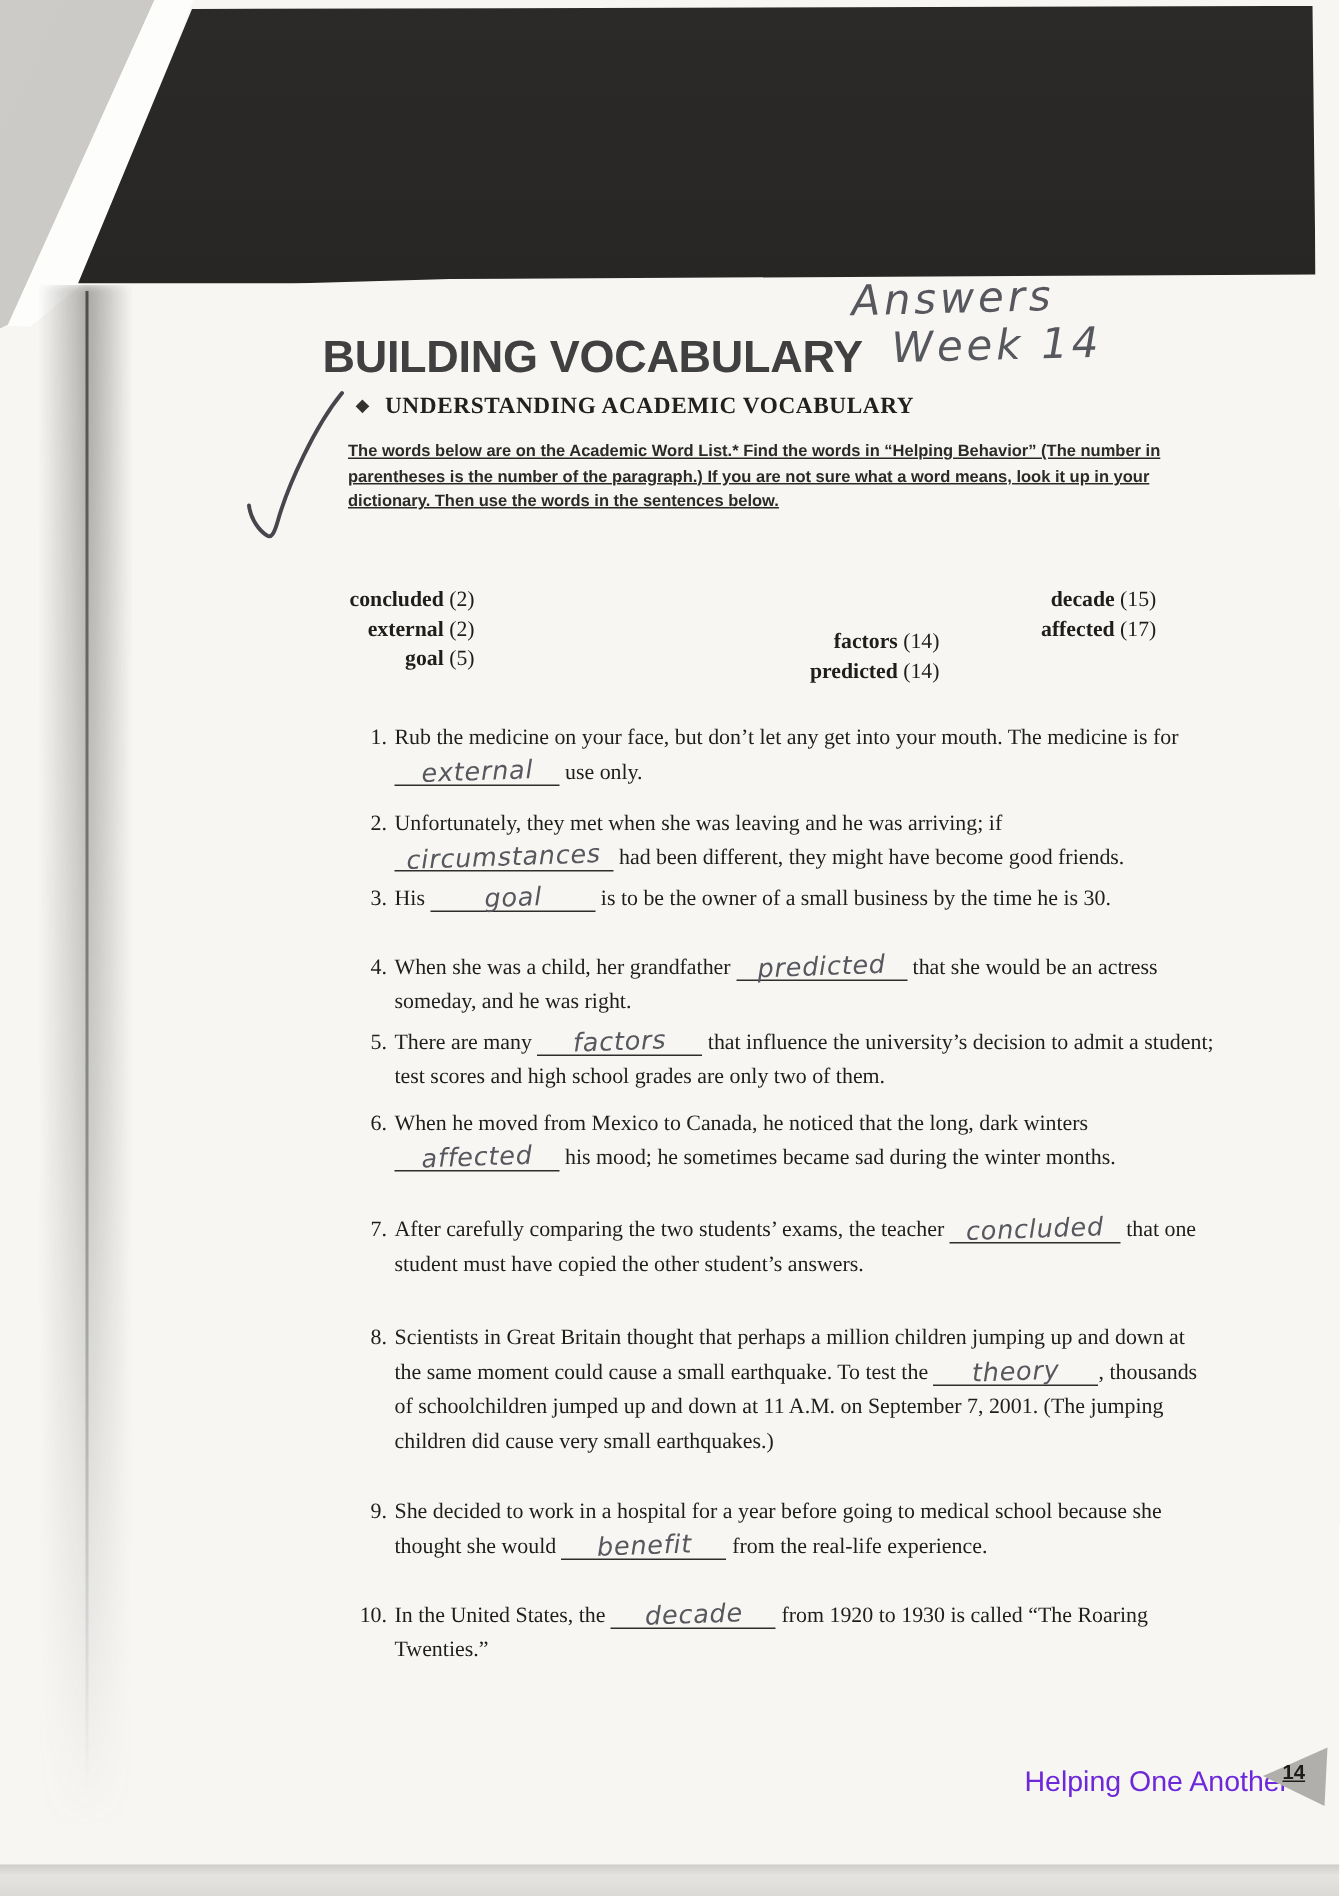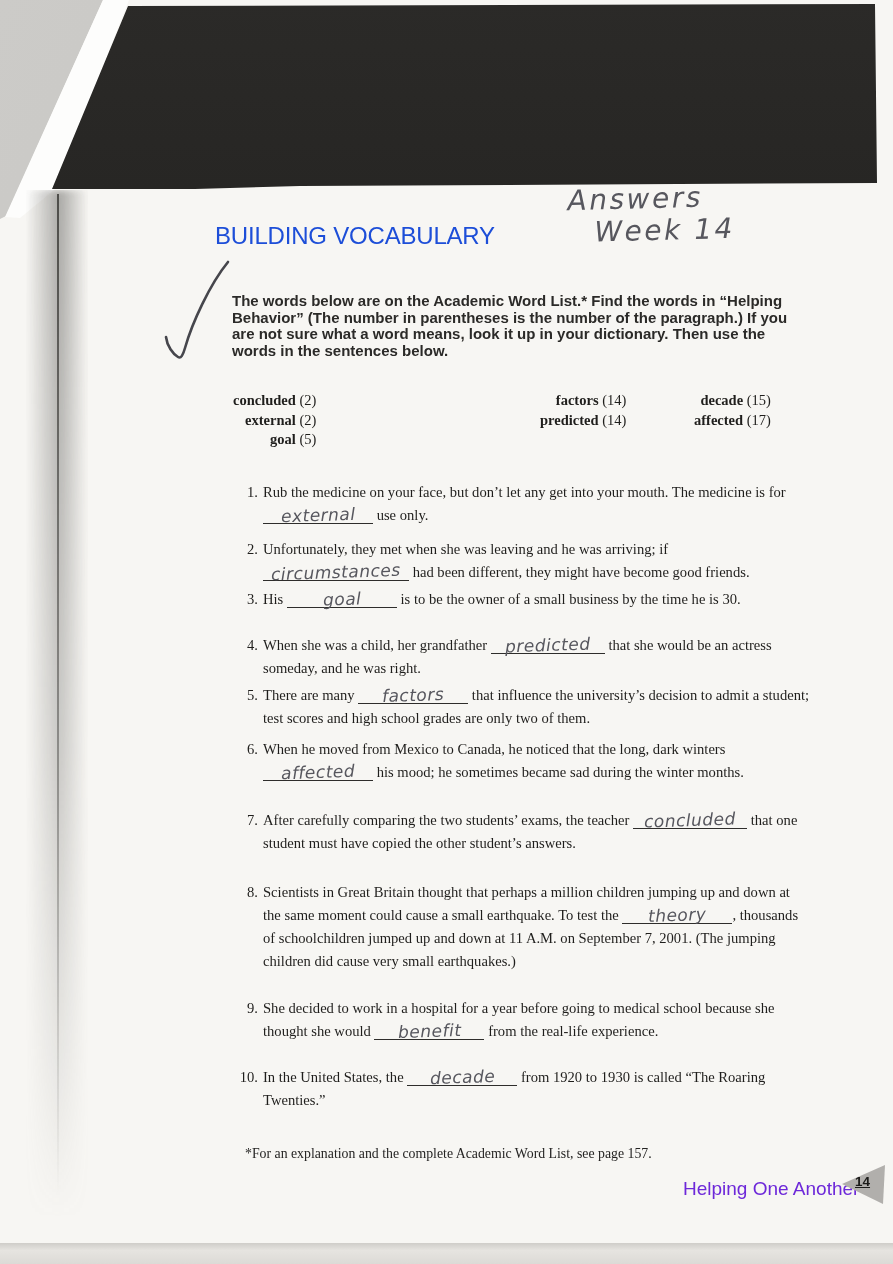--- a/index.html
+++ b/index.html
@@ -35,22 +35,22 @@
     position:absolute; left:57px; top:194px; width:2px; height:1000px;
     background:linear-gradient(180deg, rgba(62,61,58,.85) 0%, rgba(72,71,68,.45) 60%, rgba(72,71,68,0) 100%);
   }
   .bottom-band {
     position:absolute; left:0; top:1243px; width:893px; height:21px;
     background:linear-gradient(180deg,#cfcdc9 0%,#e6e4e0 35%,#dcdad6 100%);
   }
   
   .title {
     position:absolute; left:215px; top:222px; margin:0;
-    font-family:"Liberation Sans", sans-serif; font-weight:400;
-    font-size:24px; letter-spacing:-0.2px; color:#1d4ed8;
+    font-family:"Liberation Sans", sans-serif; font-weight:700;
+    font-size:30px; letter-spacing:-0.2px; color:#404040;
   }
   .hw {
     font-family:"DejaVu Sans", sans-serif; font-style:italic;
     color:#57575e;
   }
   .hw-note {
     position:absolute; left:568px; top:183px;
     font-size:28px; line-height:32px; letter-spacing:2.5px;
     transform:rotate(-1.5deg);
   }
@@ -58,21 +58,21 @@
   .checkmark { position:absolute; left:156px; top:256px; }
   .section-head {
     position:absolute; left:237px; top:262px;
     font-weight:700; font-size:15.5px; letter-spacing:0.4px; color:#222120;
     white-space:nowrap;
   }
   .diamond { font-size:12px; margin-right:10px; position:relative; top:-1px; color:#33322f; font-family:"DejaVu Sans", sans-serif; }
   .instructions {
     position:absolute; left:232px; top:293px; width:556px; margin:0;
     font-family:"Liberation Sans", sans-serif; font-weight:700;
-    font-size:15px; line-height:16.6px; color:#2b2a28;
+    font-size:11px; line-height:16.6px; color:#2b2a28;text-decoration:underline;
   }
   .wordlist { position:absolute; left:233px; top:391px; width:630px; height:64px; font-size:14.5px; }
   .wl-col { position:absolute; top:0; white-space:nowrap; }
   .wl-item { line-height:19.5px;text-align:right; }
   .wl-word { font-weight:700; }
   .sentence {
     position:absolute; left:232px; width:578px; display:flex;
     font-size:14.6px; line-height:23px;
   }
   .s-num { flex:0 0 26px; text-align:right; }
@@ -119,30 +119,33 @@
 
   <div class="hw hw-note">
     <div>Answers</div>
     <div class="hw2">Week 14</div>
   </div>
 
   <svg class="checkmark" width="86" height="110" viewBox="0 0 86 110">
     <path d="M 10 81 c 1 9 7 17 12 20 c 3 2 5 -2 7 -9 C 36 67 54 28 72 6" fill="none" stroke="#46464c" stroke-width="2.6" stroke-linecap="round"></path>
   </svg>
 
+  <div class="section-head">
+    <span class="diamond">◆</span><span>UNDERSTANDING ACADEMIC VOCABULARY</span>
+  </div>
 
   <p class="instructions">The words below are on the Academic Word List.* Find the words in “Helping Behavior” (The number in parentheses is the number of the paragraph.) If you are not sure what a word means, look it up in your dictionary. Then use the words in the sentences below.</p>
 
   <div class="wordlist" id="wordlist">
       <div class="wl-col" style="left: 0px;">
         <div class="wl-item"><span class="wl-word">concluded</span><span> (2)</span></div>
         <div class="wl-item"><span class="wl-word">external</span><span> (2)</span></div>
         <div class="wl-item"><span class="wl-word">goal</span><span> (5)</span></div>
       </div>
-      <div class="wl-col" style="left: 307px;">
+      <div class="wl-col" style="left: 307px; margin-top: 28px;">
         <div class="wl-item"><span class="wl-word">factors</span><span> (14)</span></div>
         <div class="wl-item"><span class="wl-word">predicted</span><span> (14)</span></div>
       </div>
       <div class="wl-col" style="left: 461px;">
         <div class="wl-item"><span class="wl-word">decade</span><span> (15)</span></div>
         <div class="wl-item"><span class="wl-word">affected</span><span> (17)</span></div>
       </div>
     </div>
 
   <div id="sentences">
@@ -181,21 +184,20 @@
       <div class="sentence" style="top: 997px;">
         <div class="s-num">9.</div>
         <div class="s-body">She decided to work in a hospital for a year before going to medical school because she thought she would <span class="blank" style="min-width: 110px;"><span class="hw hw-ans">benefit</span></span> from the real-life experience.</div>
       </div>
       <div class="sentence" style="top: 1066px;">
         <div class="s-num">10.</div>
         <div class="s-body">In the United States, the <span class="blank" style="min-width: 110px;"><span class="hw hw-ans">decade</span></span> from 1920 to 1930 is called “The Roaring Twenties.”</div>
       </div>
     </div>
 
-  <p class="footnote">*For an explanation and the complete Academic Word List, see page 157.</p>
 
   <div class="footer-label">Helping One Another</div>
 
   <div class="page-tab">
     <svg width="52" height="44" viewBox="0 0 52 44">
       <polygon points="4,22 47,3 45,42" fill="#b1afac"></polygon>
     </svg>
     <span class="tabnum">14</span>
   </div>
 

